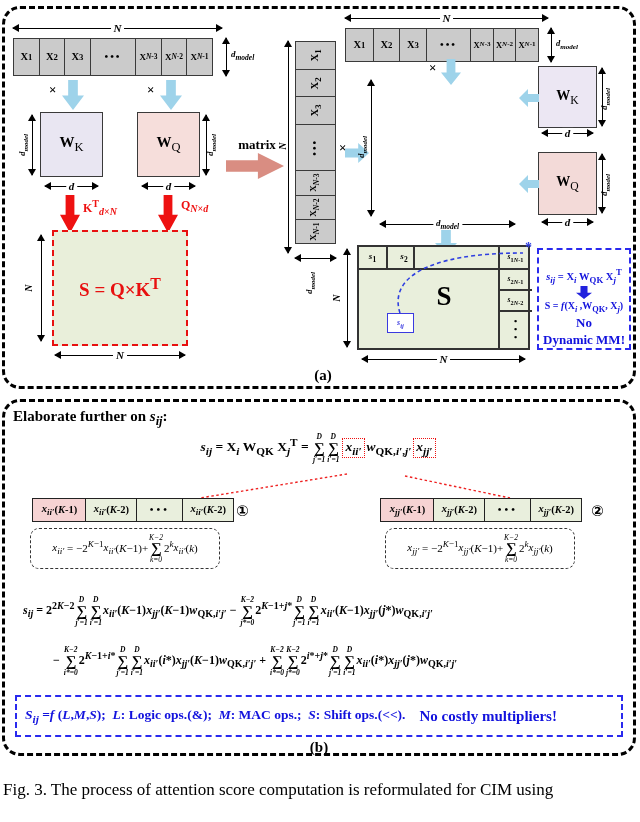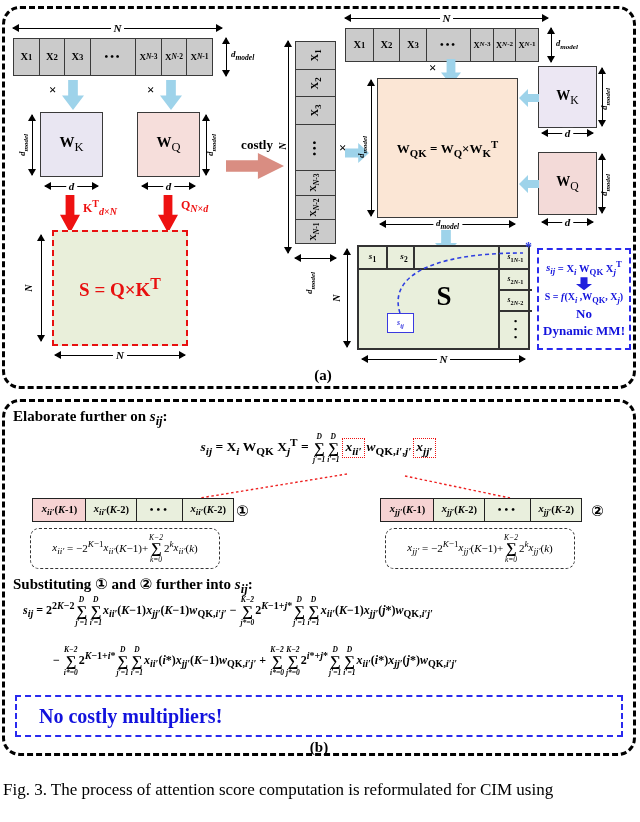--- a/index.html
+++ b/index.html
@@ -124,21 +124,21 @@
 
     <div class="abs" style="left:47px;top:221px;width:136px;height:116px;background:#e9efda;border:2px dashed #e81010;box-sizing:border-box;display:flex;align-items:center;justify-content:center;">
       <span style="color:#e81010;font-size:19px;font-weight:bold;"><b>S</b> = <b>Q</b>×<b>K</b><sup>T</sup></span>
     </div>
     <div class="va" style="left:36px;top:226px;height:106px;"></div>
     <span class="rotlab" style="left:4px;top:274px;width:40px;font-size:10px;"><i>N</i></span>
     <div class="ha" style="left:50px;top:346px;width:130px;">
       <span class="dl"><i>N</i></span>
     </div>
 
-    <span class="abs" style="left:222px;top:128px;width:60px;text-align:center;font-weight:bold;font-size:13px;">costly</span>
+    <span class="abs" style="left:222px;top:128px;width:60px;text-align:center;font-weight:bold;font-size:13px;">matrix</span>
     <div class="fat right salmon" style="left:221px;top:144px;width:58px;height:26px;"></div>
 
     <div class="va" style="left:283px;top:32px;height:212px;"></div>
     <span class="rotlab" style="left:258px;top:132px;width:40px;font-size:10px;"><i>N</i></span>
     <div class="vcol" style="left:290px;top:32px;width:41px;height:212px;">
       <div class="vcell" style="height:29px;">
           <span class="rot"><b>X</b><sub>1</sub></span>
         </div>
       <div class="vcell" style="height:29px;">
           <span class="rot"><b>X</b><sub>2</sub></span>
@@ -193,23 +193,20 @@
       <div class="vcell" style="width:24px;font-size:8.5px;">
           <b>X</b>
           <sub><i>N</i>-1</sub>
         </div>
     </div>
     <div class="va" style="left:546px;top:19px;height:34px;"></div>
     <span class="abs" style="left:551px;top:29px;font-size:8.5px;font-style:italic;font-weight:bold;"><i>d</i><sub>model</sub></span>
     <span class="mx" style="left:424px;top:52px;">×</span>
     <div class="fat down blue" style="left:436px;top:50px;width:20px;height:26px;"></div>
 
-    <div class="mbox" style="left:372px;top:69px;width:141px;height:140px;background:#fbe6d5;">
-      <span style="font-size:13px;font-weight:bold;"><b>W</b><sub>QK</sub> = <b>W</b><sub>Q</sub>×<b>W</b><sub>K</sub><sup>T</sup></span>
-    </div>
     <div class="va" style="left:366px;top:71px;height:136px;"></div>
     <span class="rotlab" style="left:330px;top:132px;width:56px;"><i>d</i><sub>model</sub></span>
     <div class="ha" style="left:375px;top:215px;width:135px;">
       <span class="dl dls"><i>d</i><sub>model</sub></span>
     </div>
     <div class="fat down blue" style="left:430px;top:221px;width:22px;height:25px;"></div>
 
     <div class="mbox" style="left:533px;top:57px;width:59px;height:62px;background:#ece7f3;font-size:14px;">
       <span><b>W</b><sub>K</sub></span>
     </div>
@@ -251,21 +248,21 @@
         <span style="font-size:8px;color:#3a3ae0;font-weight:bold;"><i>s<sub>ij</sub></i></span>
       </div>
     </div>
     <span class="abs" style="left:520px;top:231px;color:#2f3fe0;font-weight:bold;font-size:14px;">*</span>
     <div class="va" style="left:342px;top:240px;height:98px;"></div>
     <span class="rotlab" style="left:312px;top:284px;width:40px;font-size:10px;"><i>N</i></span>
     <div class="ha" style="left:357px;top:350px;width:163px;">
       <span class="dl"><i>N</i></span>
     </div>
 
-    <div class="bluebox" style="left:532px;top:239px;width:94px;height:102px;display:flex;flex-direction:column;align-items:center;justify-content:center;gap:1px;">
+    <div class="bluebox" style="left:532px;top:239px;width:94px;height:102px;display:flex;flex-direction:column;align-items:center;justify-content:flex-end;gap:1px;">
       <span style="font-size:10.5px;font-weight:bold;"><i>s<sub>ij</sub></i> = <b>X</b><sub><i>i</i></sub> <b>W</b><sub>QK</sub> <b>X</b><sub><i>j</i></sub><sup>T</sup></span>
       <div class="fat down bluefill" style="position:relative;width:16px;height:13px;"></div>
       <span style="font-size:10px;font-weight:bold;"><b>S</b> = <i>f</i>(<b>X</b><sub><i>i</i></sub> ,<b>W</b><sub>QK</sub>, <b>X</b><sub><i>j</i></sub>)</span>
       <span style="font-size:13px;font-weight:bold;">No</span>
       <span style="font-size:13px;font-weight:bold;">Dynamic MM!</span>
     </div>
 
     <span class="abs" style="left:300px;top:358px;width:36px;text-align:center;font-weight:bold;font-size:15px;">(a)</span>
   </div>
 
@@ -311,21 +308,20 @@
     </div>
     <span class="abs" style="left:586px;top:100px;font-size:15px;font-weight:bold;">②</span>
     <div class="dashbox" style="left:380px;top:126px;width:190px;height:41px;">
       <span><i>x<sub>jj′</sub></i> = −2<sup><i>K</i>−1</sup><i>x<sub>jj′</sub></i>(<i>K</i>−1)+<span class="sum">
             <span class="t">K−2</span>
             <span class="s">∑</span>
             <span class="b">k=0</span>
           </span>2<sup><i>k</i></sup><i>x<sub>jj′</sub></i>(<i>k</i>)</span>
     </div>
 
-    <div class="head" style="left:8px;top:174px;">Substituting ① and ② further into <i>s<sub>ij</sub></i>:</div>
 
     <div class="abs" style="left:18px;top:194px;width:606px;font-size:12px;font-weight:bold;"><i>s<sub>ij</sub></i> = 2<sup>2<i>K</i>−2</sup><span class="sum">
           <span class="t">D</span>
           <span class="s">∑</span>
           <span class="b">j′=1</span>
         </span><span class="sum">
           <span class="t">D</span>
           <span class="s">∑</span>
           <span class="b">i′=1</span>
         </span><i>x<sub>ii′</sub></i>(<i>K</i>−1)<i>x<sub>jj′</sub></i>(<i>K</i>−1)<i>w</i><sub>QK,<i>i′j′</i></sub> − <span class="sum">
@@ -365,21 +361,22 @@
           <span class="t">D</span>
           <span class="s">∑</span>
           <span class="b">j′=1</span>
         </span><span class="sum">
           <span class="t">D</span>
           <span class="s">∑</span>
           <span class="b">i′=1</span>
         </span><i>x<sub>ii′</sub></i>(<i>i</i>*)<i>x<sub>jj′</sub></i>(<i>j</i>*)<i>w</i><sub>QK,<i>i′j′</i></sub></div>
 
     <div class="bluebox" style="left:10px;top:293px;width:608px;height:42px;display:flex;align-items:center;padding:0 8px;">
-      <span style="font-size:20px;font-weight:bold;margin-left:14px;white-space:nowrap;">No costly multipliers!</span>
+      <span style="font-size:13.5px;font-weight:bold;"><i>S<sub>ij</sub></i> =<i>f</i> (<i>L</i>,<i>M</i>,<i>S</i>);&nbsp; <i>L</i>: Logic ops.(&amp;);&nbsp; <i>M</i>: MAC ops.;&nbsp; <i>S</i>: Shift ops.(&lt;&lt;).</span>
+      <span style="font-size:15px;font-weight:bold;margin-left:14px;white-space:nowrap;">No costly multipliers!</span>
     </div>
 
     <span class="abs" style="left:0;top:337px;width:628px;text-align:center;font-weight:bold;font-size:15px;">(b)</span>
   </div>
 
   <div class="abs" style="left:3px;top:779px;width:636px;font-size:17px;line-height:21px;white-space:nowrap;">
     <div>Fig. 3. The process of attention score computation is reformulated for CIM using</div>
   </div>
 
 </div>

